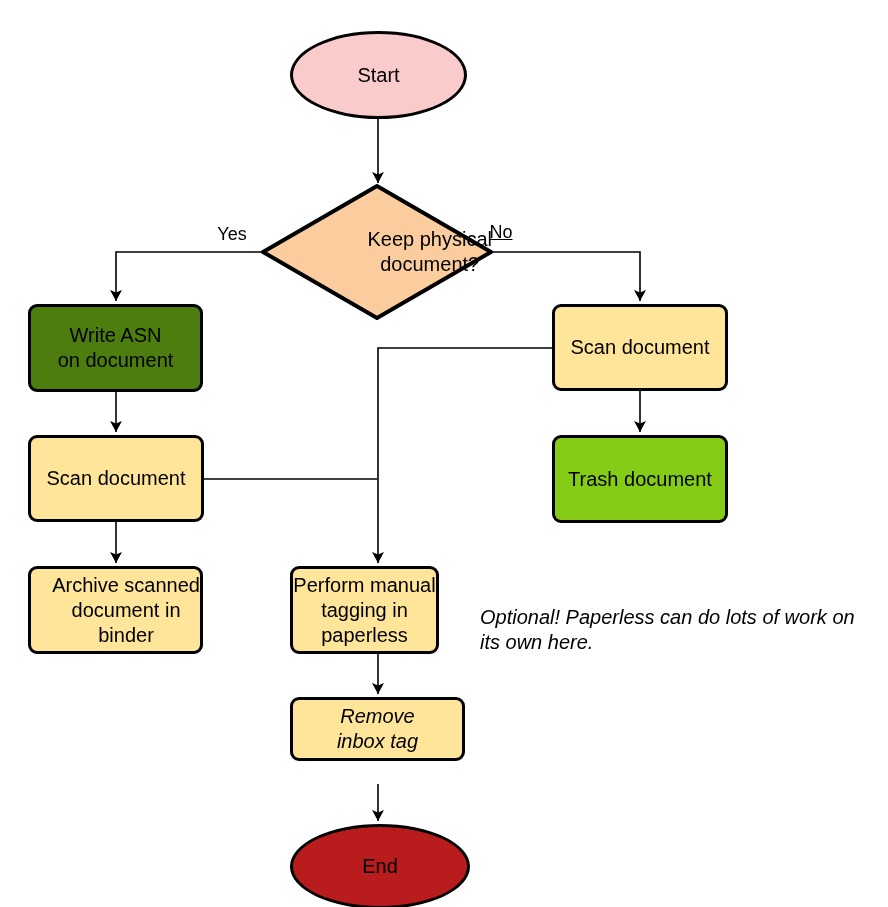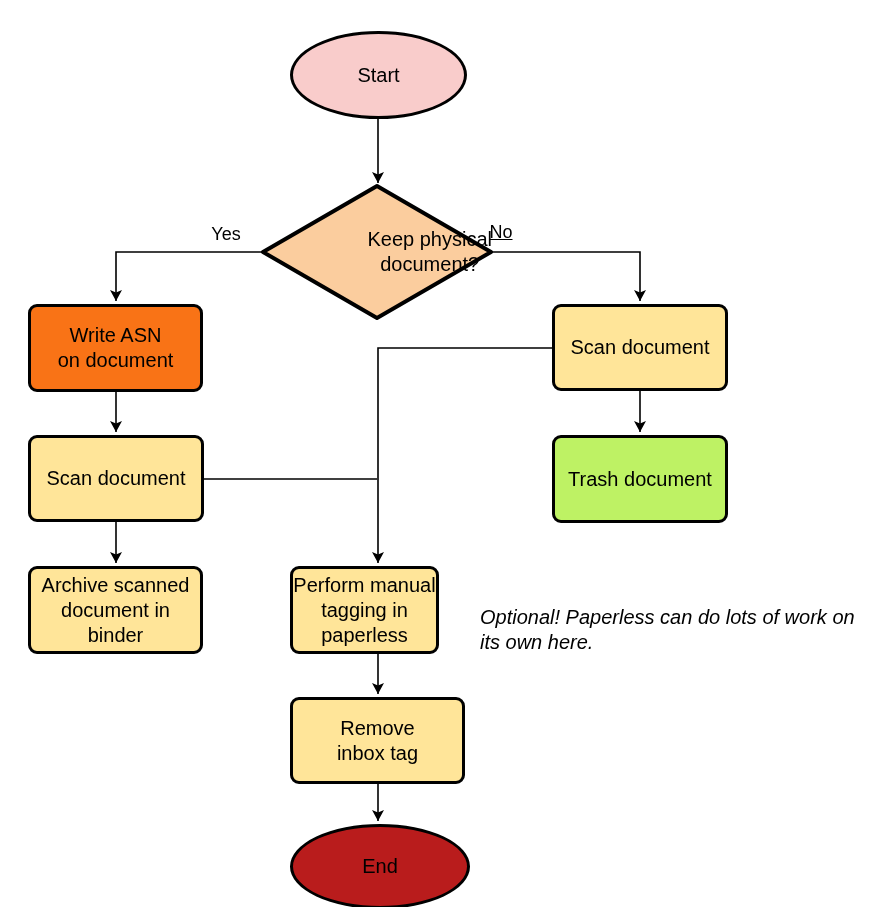--- a/index.html
+++ b/index.html
@@ -95,56 +95,56 @@
 
   <div class="node terminator" style="left: 290px; top: 17px; width: 177px; height: 88px; background-color: rgb(249, 204, 203);">
     <span>Start</span>
   </div>
 
   <div class="diamond-label" style="left:262px; top:171px; width:230px; height:134px;">
     <span>Keep physical
 document?</span>
   </div>
 
-  <div class="edge-label" style="left:198px; top:211px; width:56px;">Yes</div>
+  <div class="edge-label" style="left:204px; top:211px; width:56px;">Yes</div>
   <div class="edge-label" style="left:473px; top:209px; width:56px;text-decoration:underline;">No</div>
 
-  <div class="node process" style="left: 28px; top: 290px; width: 175px; height: 88px; background-color: #f97316; text-align: center;">
+  <div class="node process" style="left: 28px; top: 290px; width: 175px; height: 88px; background-color: #4d7c0f; text-align: center;">
     <span>Write ASN
 on document</span>
   </div>
 
   <div class="node process" style="left: 552px; top: 290px; width: 176px; height: 87px; background-color: rgb(255, 229, 153);">
     <span>Scan document</span>
   </div>
 
   <div class="node process" style="left: 28px; top: 421px; width: 176px; height: 87px; background-color: rgb(255, 229, 153);">
     <span>Scan document</span>
   </div>
 
-  <div class="node process" style="left: 552px; top: 421px; width: 176px; height: 88px; background-color: #bef264;">
+  <div class="node process" style="left: 552px; top: 421px; width: 176px; height: 88px; background-color: #84cc16;">
     <span>Trash document</span>
   </div>
 
-  <div class="node process" style="left: 28px; top: 552px; width: 175px; height: 88px; background-color: rgb(255, 229, 153);">
+  <div class="node process" style="left: 28px; top: 552px; width: 175px; height: 88px; background-color: rgb(255, 229, 153); justify-content: flex-end;">
     <span>Archive scanned
 document in
 binder</span>
   </div>
 
   <div class="node process" style="left: 290px; top: 552px; width: 149px; height: 88px; background-color: rgb(255, 229, 153);">
     <span>Perform manual
 tagging in
 paperless</span>
   </div>
 
   <div class="annotation" style="left:480px; top:591px; width:410px;">Optional! Paperless can do lots of work on
 its own here.</div>
 
-  <div class="node process" style="left: 290px; top: 683px; width: 175px; height: 87px; background-color: rgb(255, 229, 153);">
+  <div class="node process" style="left: 290px; top: 683px; width: 175px; height: 64px; background-color: rgb(255, 229, 153); font-style: italic;">
     <span>Remove
 inbox tag</span>
   </div>
 
   <div class="node terminator" style="left: 290px; top: 810px; width: 180px; height: 85px; background-color: #b91c1c;">
     <span>End</span>
   </div>
 
   <div class="page-edge-line"></div>
 

